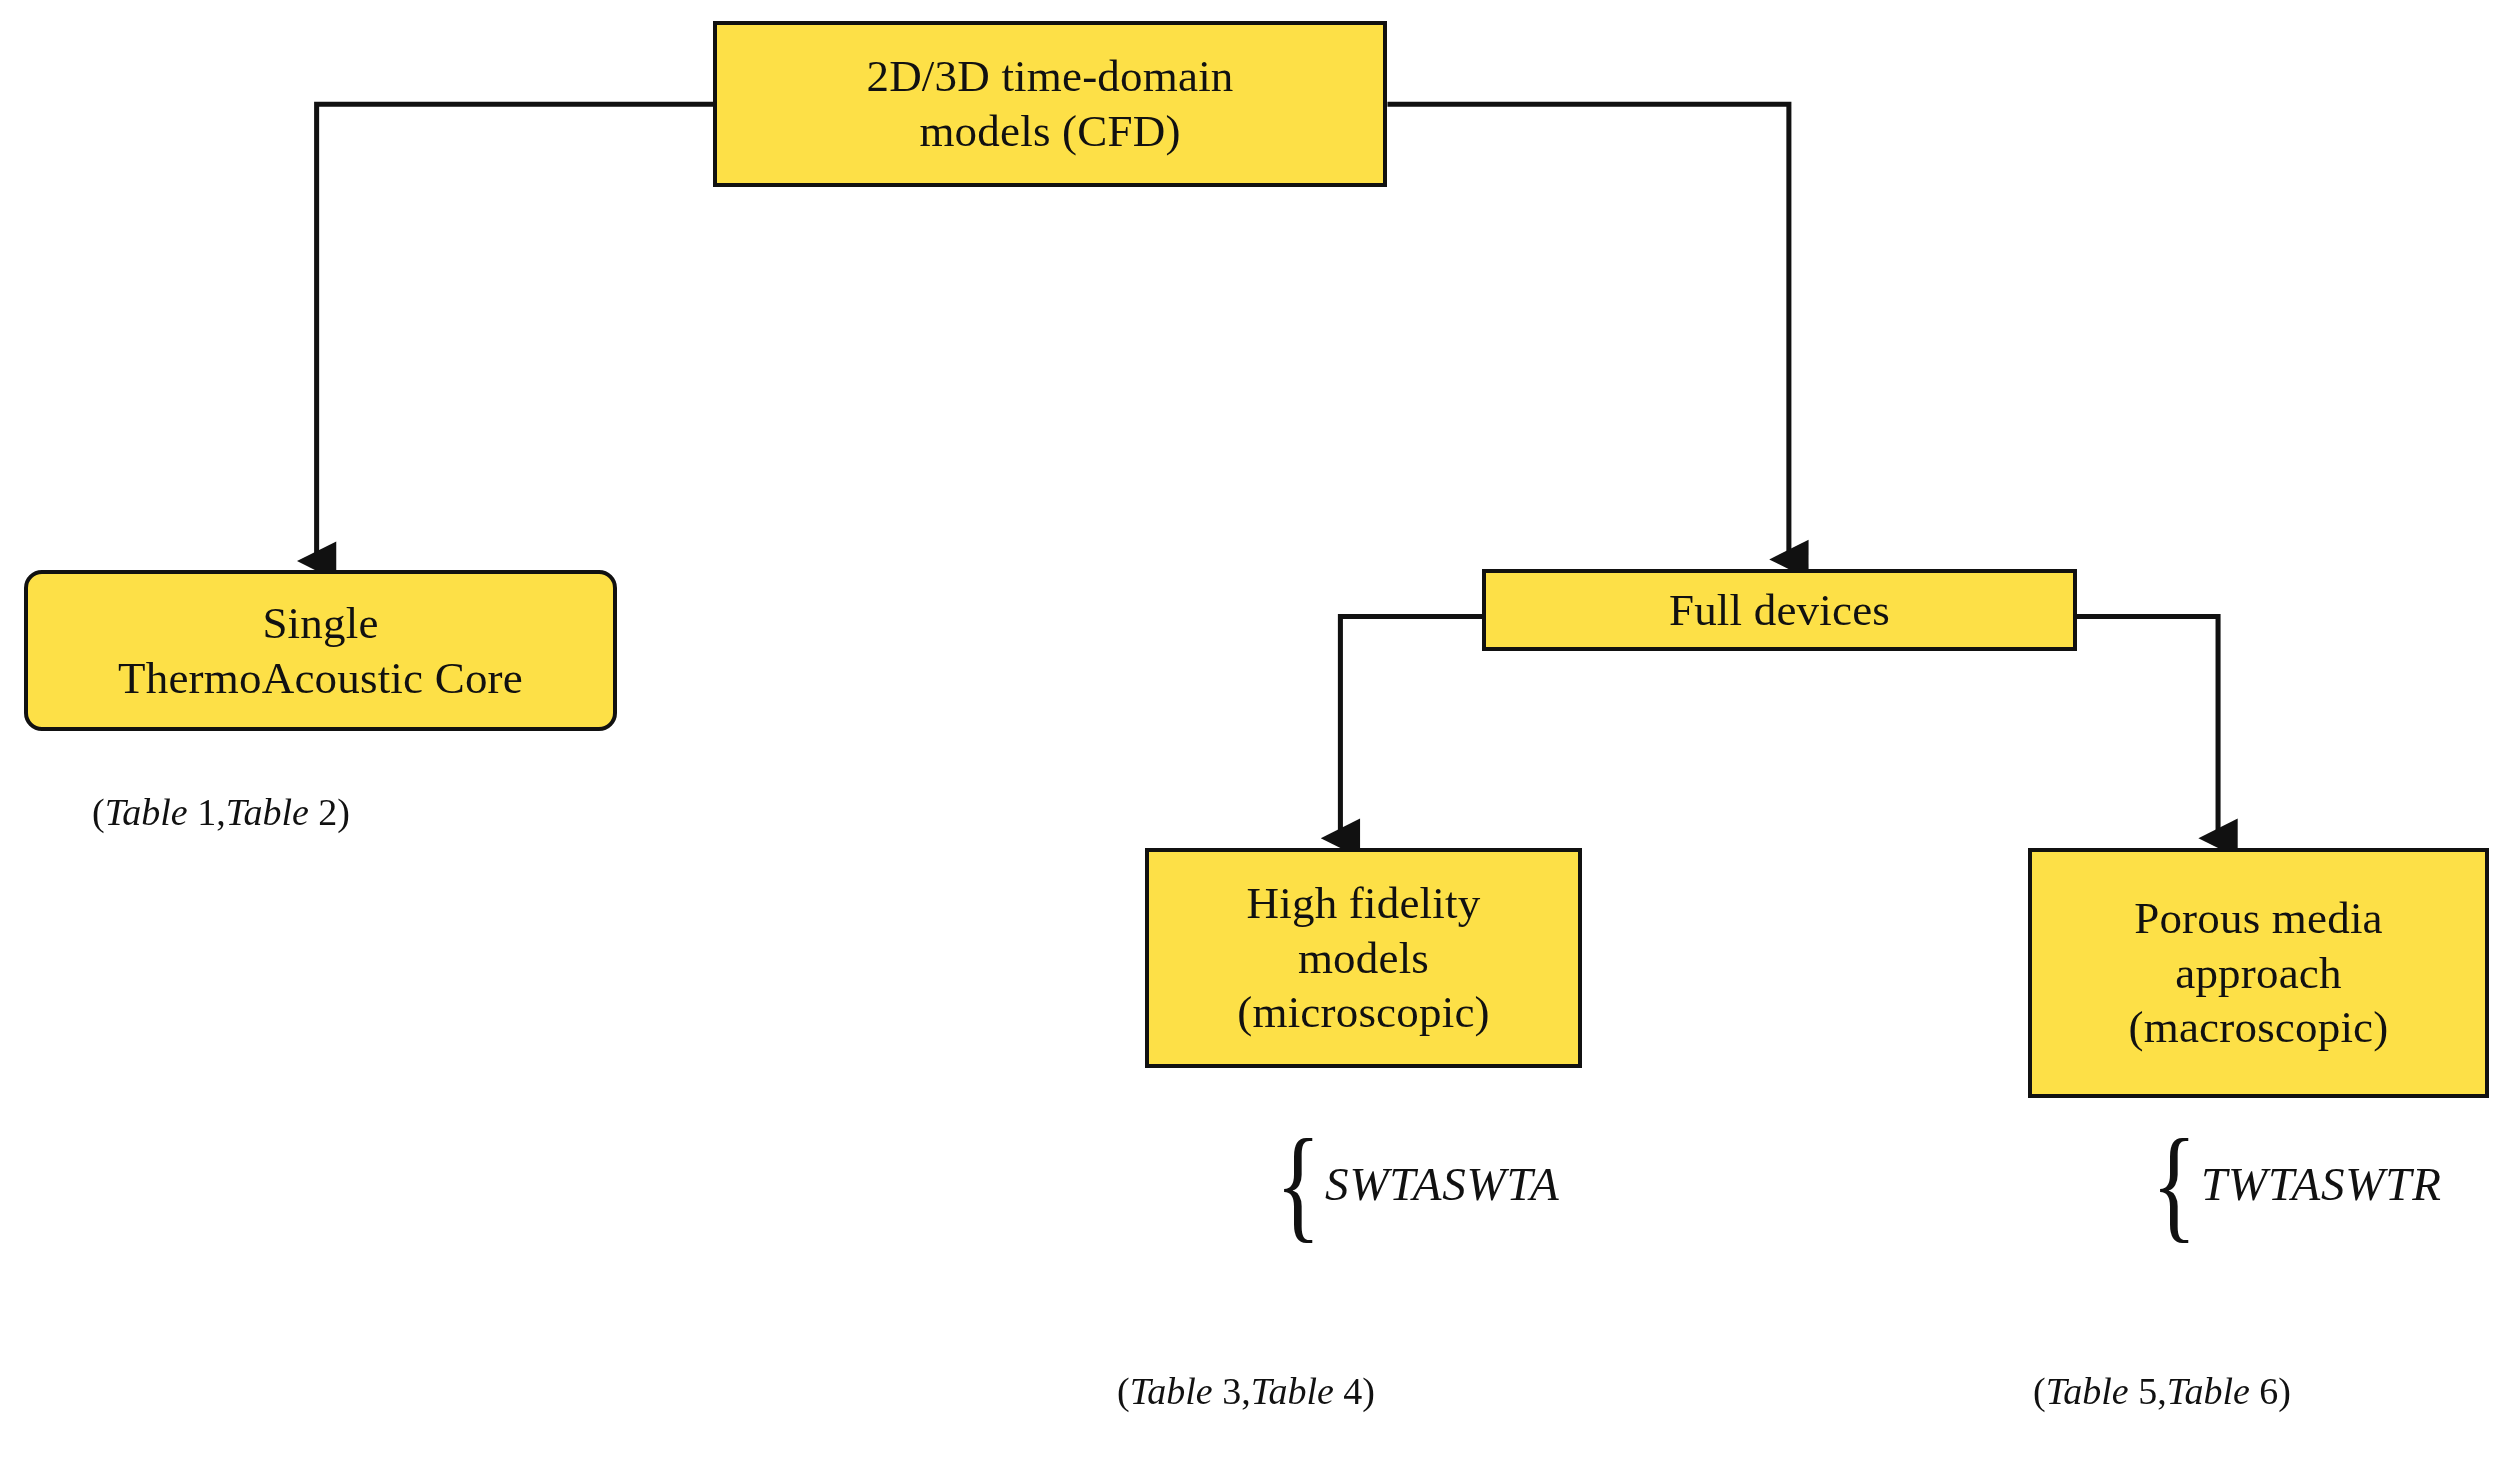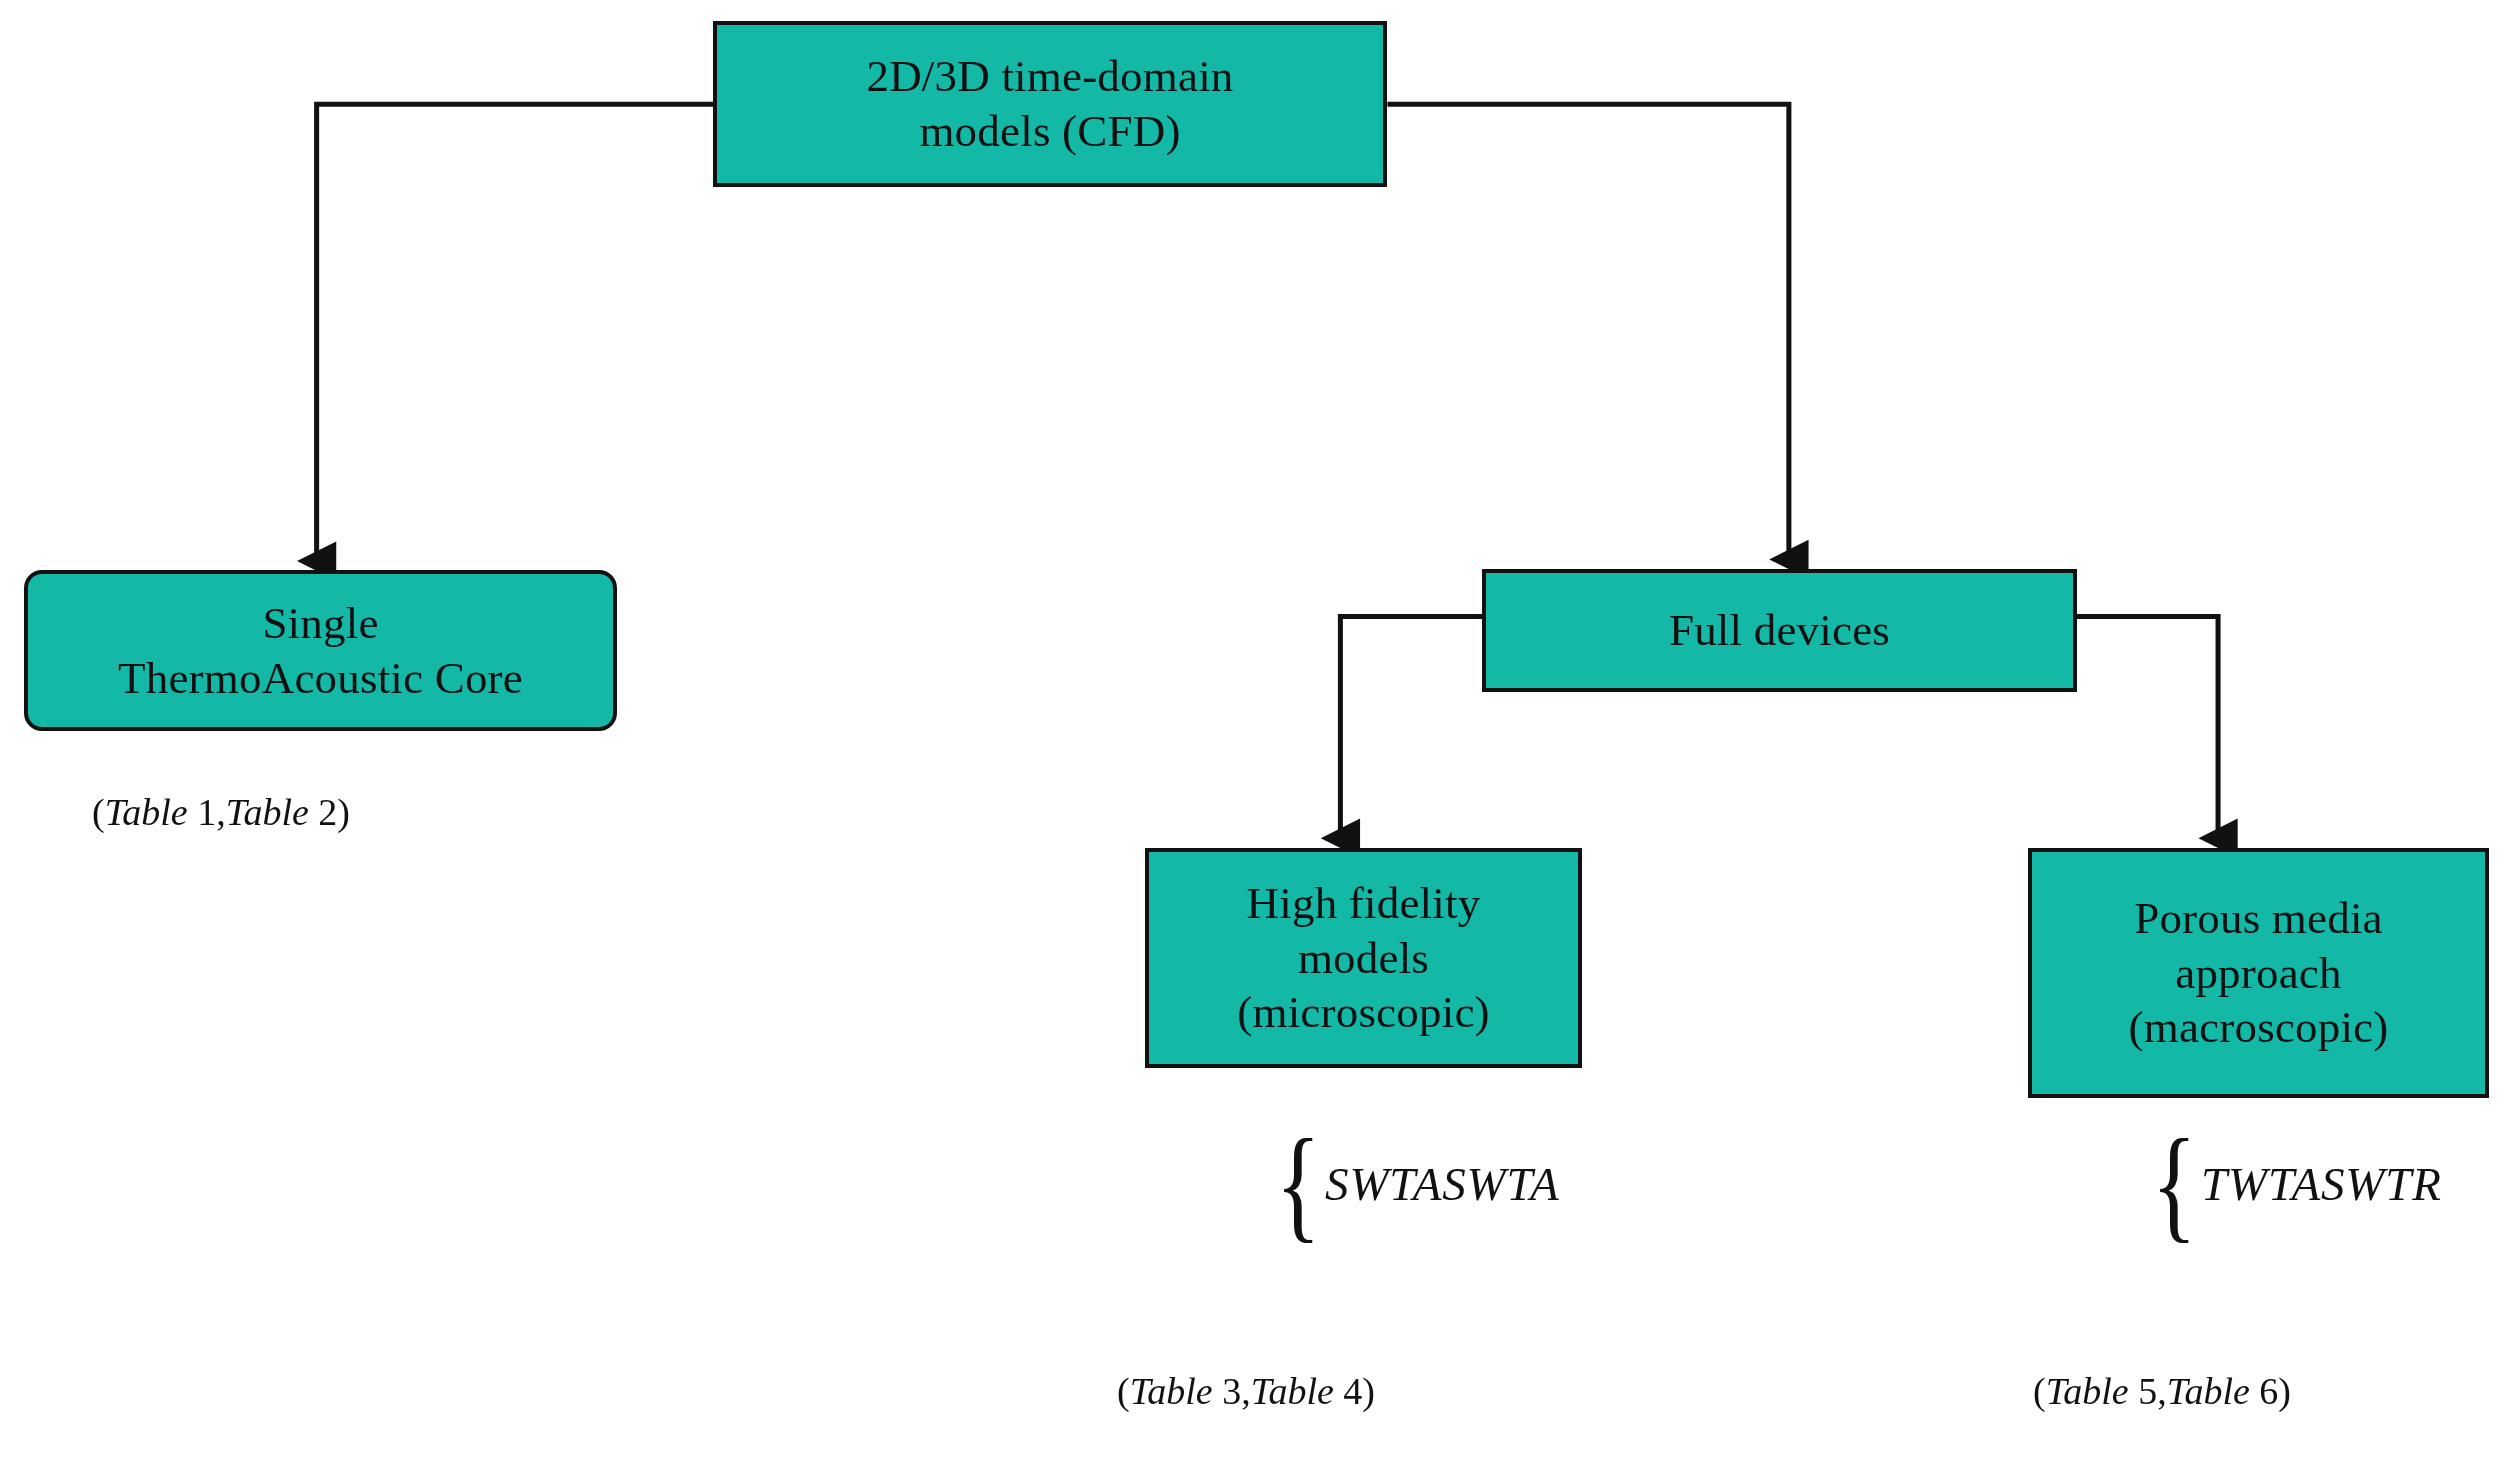--- a/index.html
+++ b/index.html
@@ -25,21 +25,21 @@
     left: 0;
     top: 0;
     width: 2512px;
     height: 1469px;
     pointer-events: none;
   }
   .node-box {
     position: absolute;
     box-sizing: border-box;
     border: 4.2px solid #111111;
-    background: #14b8a6;
+    background: #fde047;
     display: flex;
     align-items: center;
     justify-content: center;
     text-align: center;
     line-height: 1.22;
     font-size: 45px;
     letter-spacing: 0.2px;
     z-index: 2;
   }
   .node-label {
@@ -107,21 +107,21 @@
 
   <div class="node-box" style="left:24px; top:570px; width:593px; height:161px;border-radius:18px;">
     <span class="node-label">Single
 ThermoAcoustic Core</span>
   </div>
 
   <div class="caption" style="left:92px; top:790px;">
     <span class="rm">(</span><span class="it">Table</span><span class="rm"> 1,</span><span class="it">Table</span><span class="rm"> 2)</span>
   </div>
 
-  <div class="node-box" style="left:1482px; top:569px; width:595px; height:123px;">
+  <div class="node-box" style="left:1482px; top:569px; width:595px; height:82px;">
     <span class="node-label">Full devices</span>
   </div>
 
   <div class="node-box" style="left:1145px; top:848px; width:437px; height:220px;">
     <span class="node-label">High fidelity
 models
 (microscopic)</span>
   </div>
 
   <div class="brace-group" style="left:1268px; top:1132px;">

